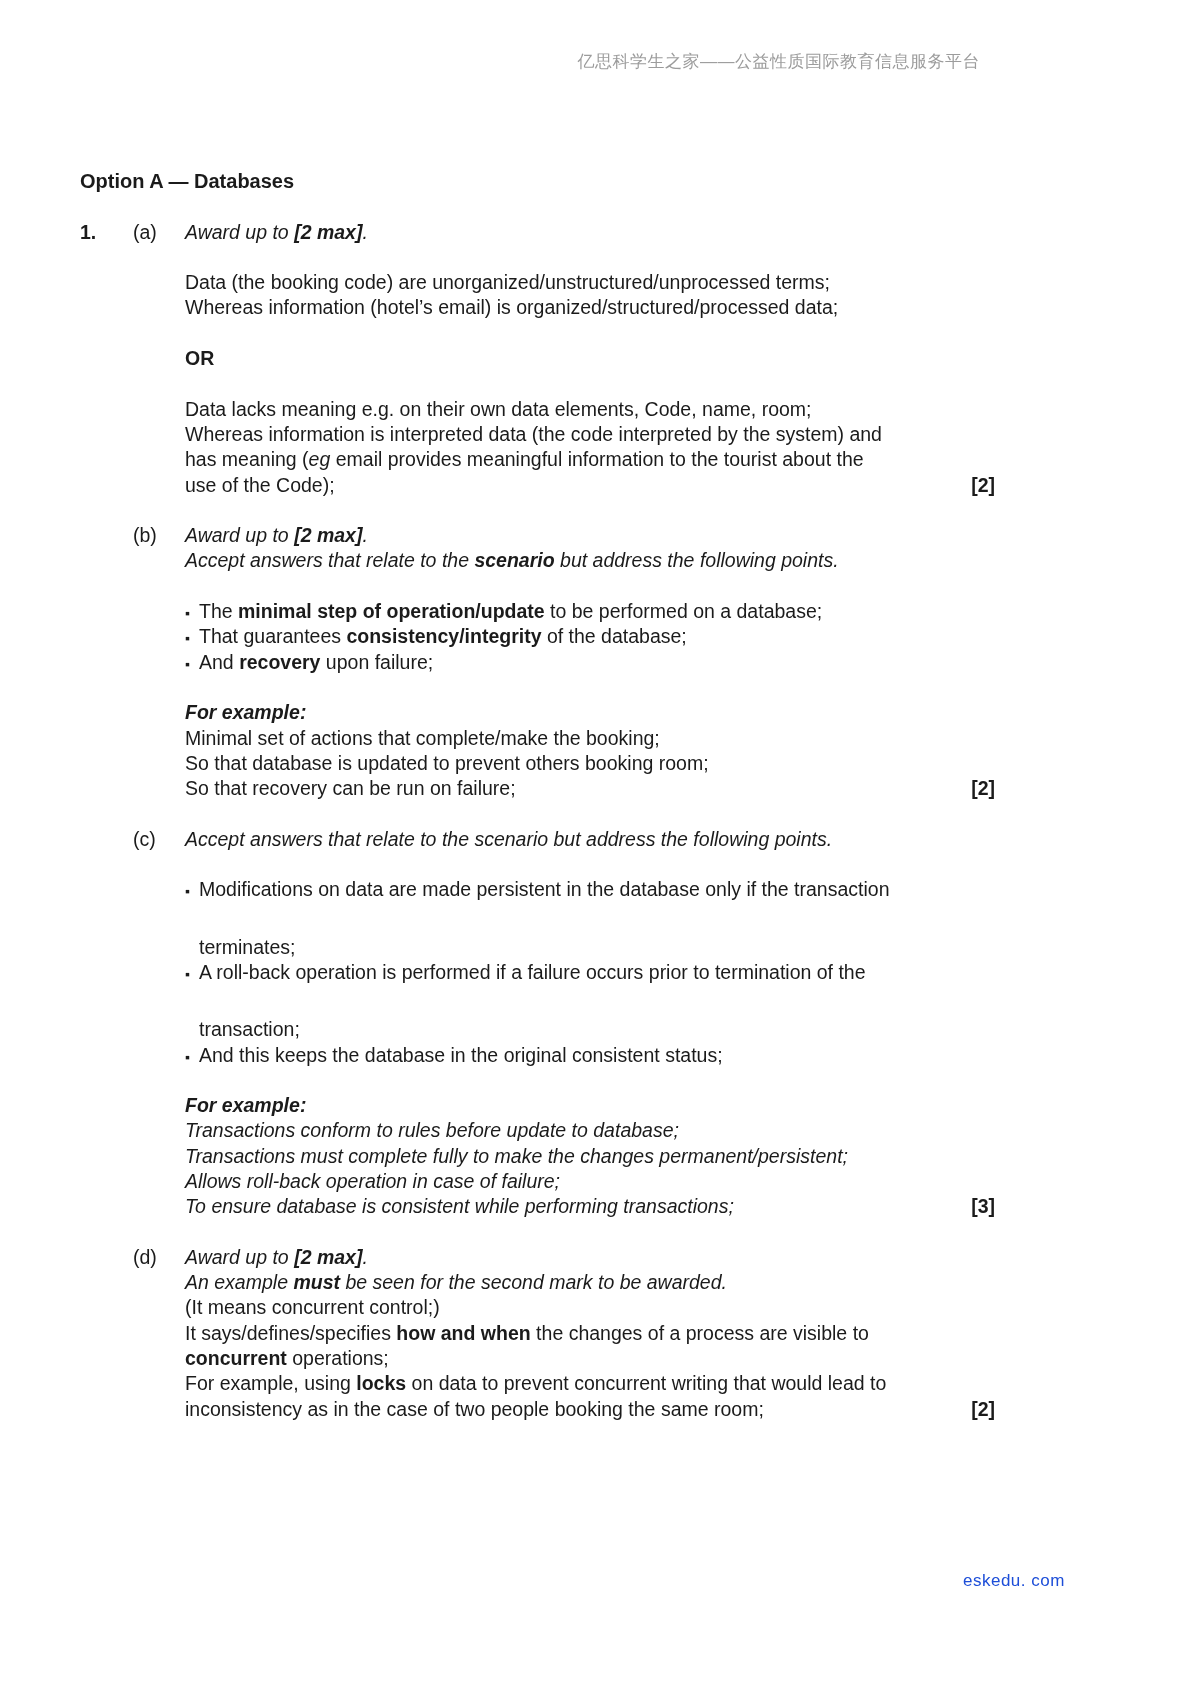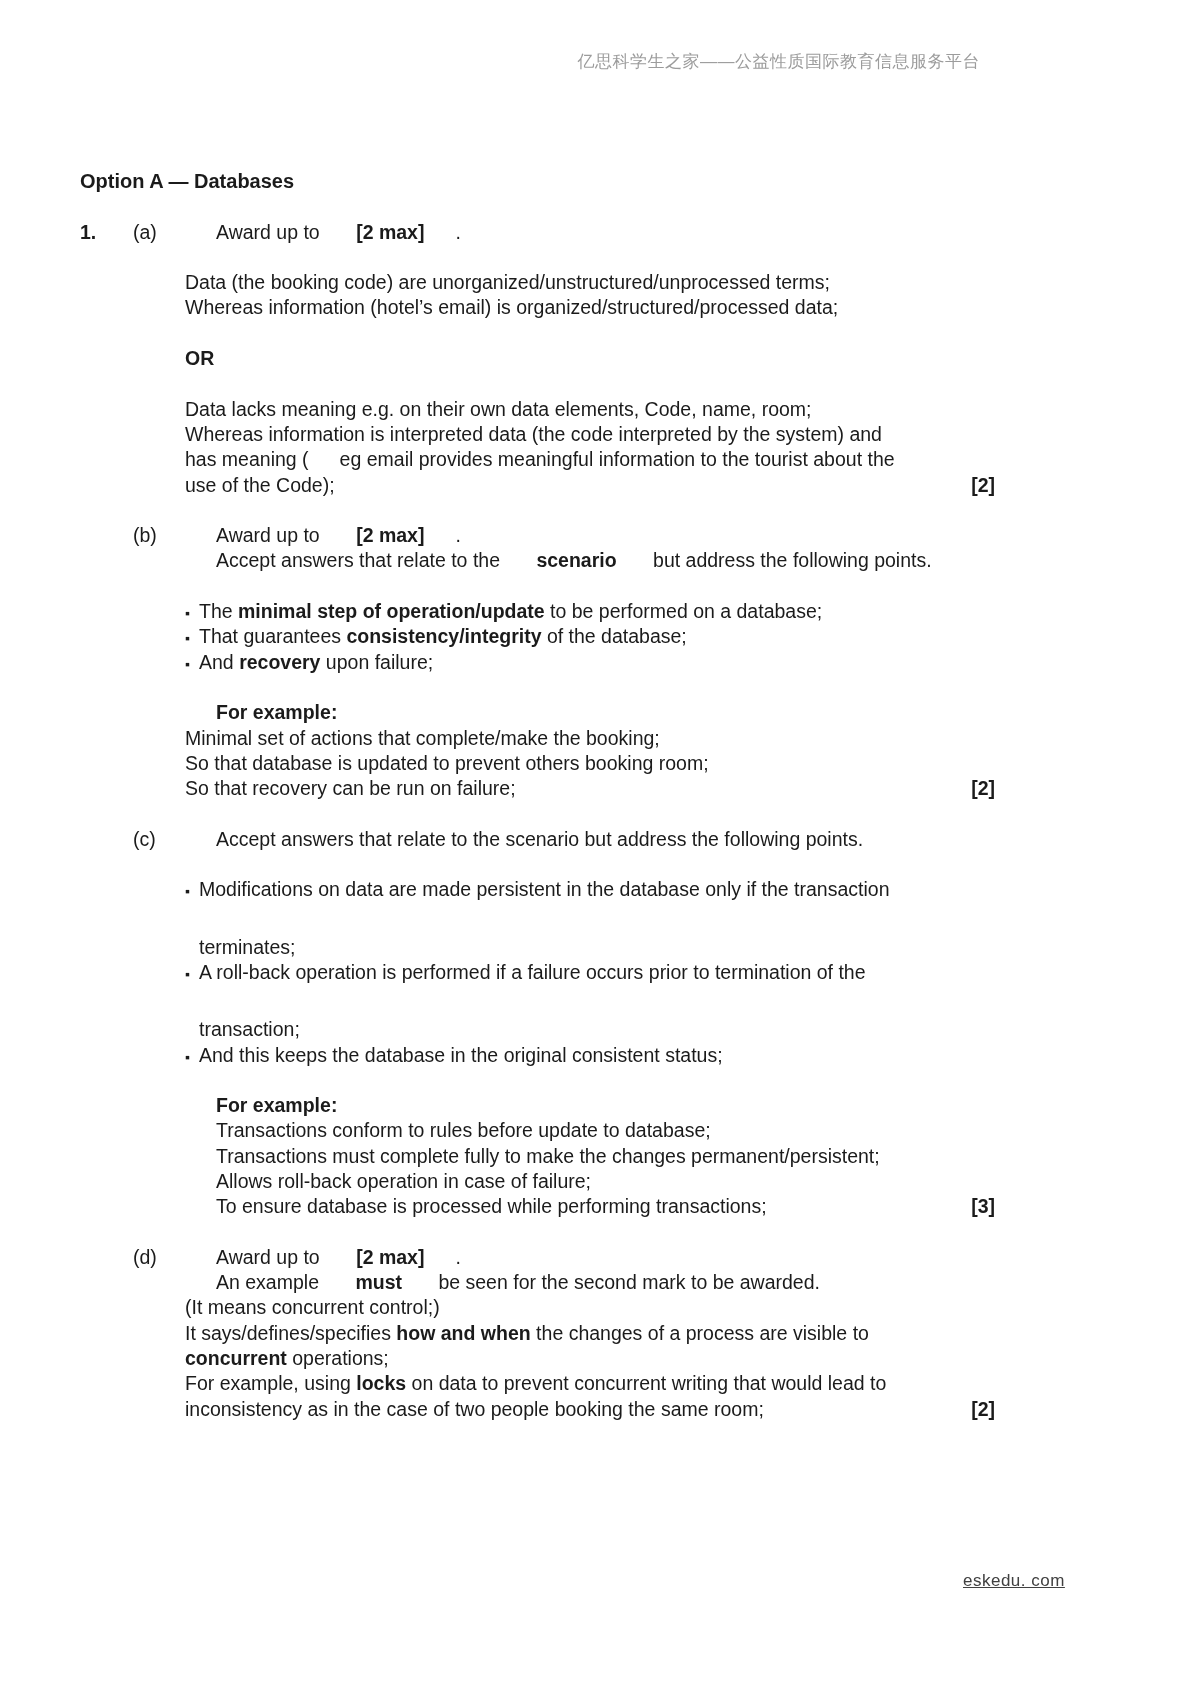--- a/index.html
+++ b/index.html
@@ -20,24 +20,23 @@
     line-height:20px;
     color:#9c9c9c;
     letter-spacing:0.5px;
     white-space:nowrap;
   }
   .footer-watermark{
     position:absolute;
     top:1571px;
     left:963px;
     font-size:17px;
-    color:#404040;
+    color:#1d4ed8;
     letter-spacing:0.5px;
     white-space:nowrap;
-    text-decoration:underline;
   }
   .content{
     position:absolute;
     left:80px;
     top:169px;
     width:915px;
     font-size:19.5px;
     line-height:25.3px;
   }
   .title{
@@ -50,21 +49,21 @@
   .part-row + .part-row{margin-top:25.3px;}
   .qnum{width:53px;font-weight:bold;flex:0 0 auto;}
   .plabel{width:52px;flex:0 0 auto;}
   .pbody{flex:1 1 auto;min-width:0;}
   .block + .block{margin-top:25.3px;}
   .line{position:relative;height:25.3px;white-space:nowrap;}
   .line .mark{position:absolute;right:0;top:0;font-weight:bold;font-style:normal;}
   .bullet{display:inline-block;width:14px;font-size:14px;}
   .cont{padding-left:14px;margin-top:32px;}
   .b{font-weight:bold;}
-  .i{margin-left:31px;}
+  .i{font-style:italic;}
 </style>
 </head>
 <body>
 
 <div class="page">
   <div class="header-watermark">亿思科学生之家——公益性质国际教育信息服务平台</div>
 
   <div class="content">
     <h1 class="title">Option A — Databases</h1>
     <div id="answer-parts">
@@ -123,21 +122,21 @@
               <div class="line cont"><span>terminates;</span></div>
               <div class="line"><span class="bullet">▪</span><span>A roll-back operation is performed if a failure occurs prior to termination of the</span></div>
               <div class="line cont"><span>transaction;</span></div>
               <div class="line"><span class="bullet">▪</span><span>And this keeps the database in the original consistent status;</span></div>
             </div>
             <div class="block">
               <div class="line"><span class="b i">For example:</span></div>
               <div class="line"><span class="i">Transactions conform to rules before update to database;</span></div>
               <div class="line"><span class="i">Transactions must complete fully to make the changes permanent/persistent;</span></div>
               <div class="line"><span class="i">Allows roll-back operation in case of failure;</span></div>
-              <div class="line"><span class="i">To ensure database is processed while performing transactions;</span><span class="mark">[3]</span></div>
+              <div class="line"><span class="i">To ensure database is consistent while performing transactions;</span><span class="mark">[3]</span></div>
             </div>
           </div>
         </div>
         <div class="part-row">
           <div class="qnum"></div>
           <div class="plabel">(d)</div>
           <div class="pbody">
             <div class="block">
               <div class="line"><span class="i">Award up to </span><span class="b i">[2 max]</span><span class="i">.</span></div>
               <div class="line"><span class="i">An example </span><span class="b i">must</span><span class="i"> be seen for the second mark to be awarded.</span></div>

